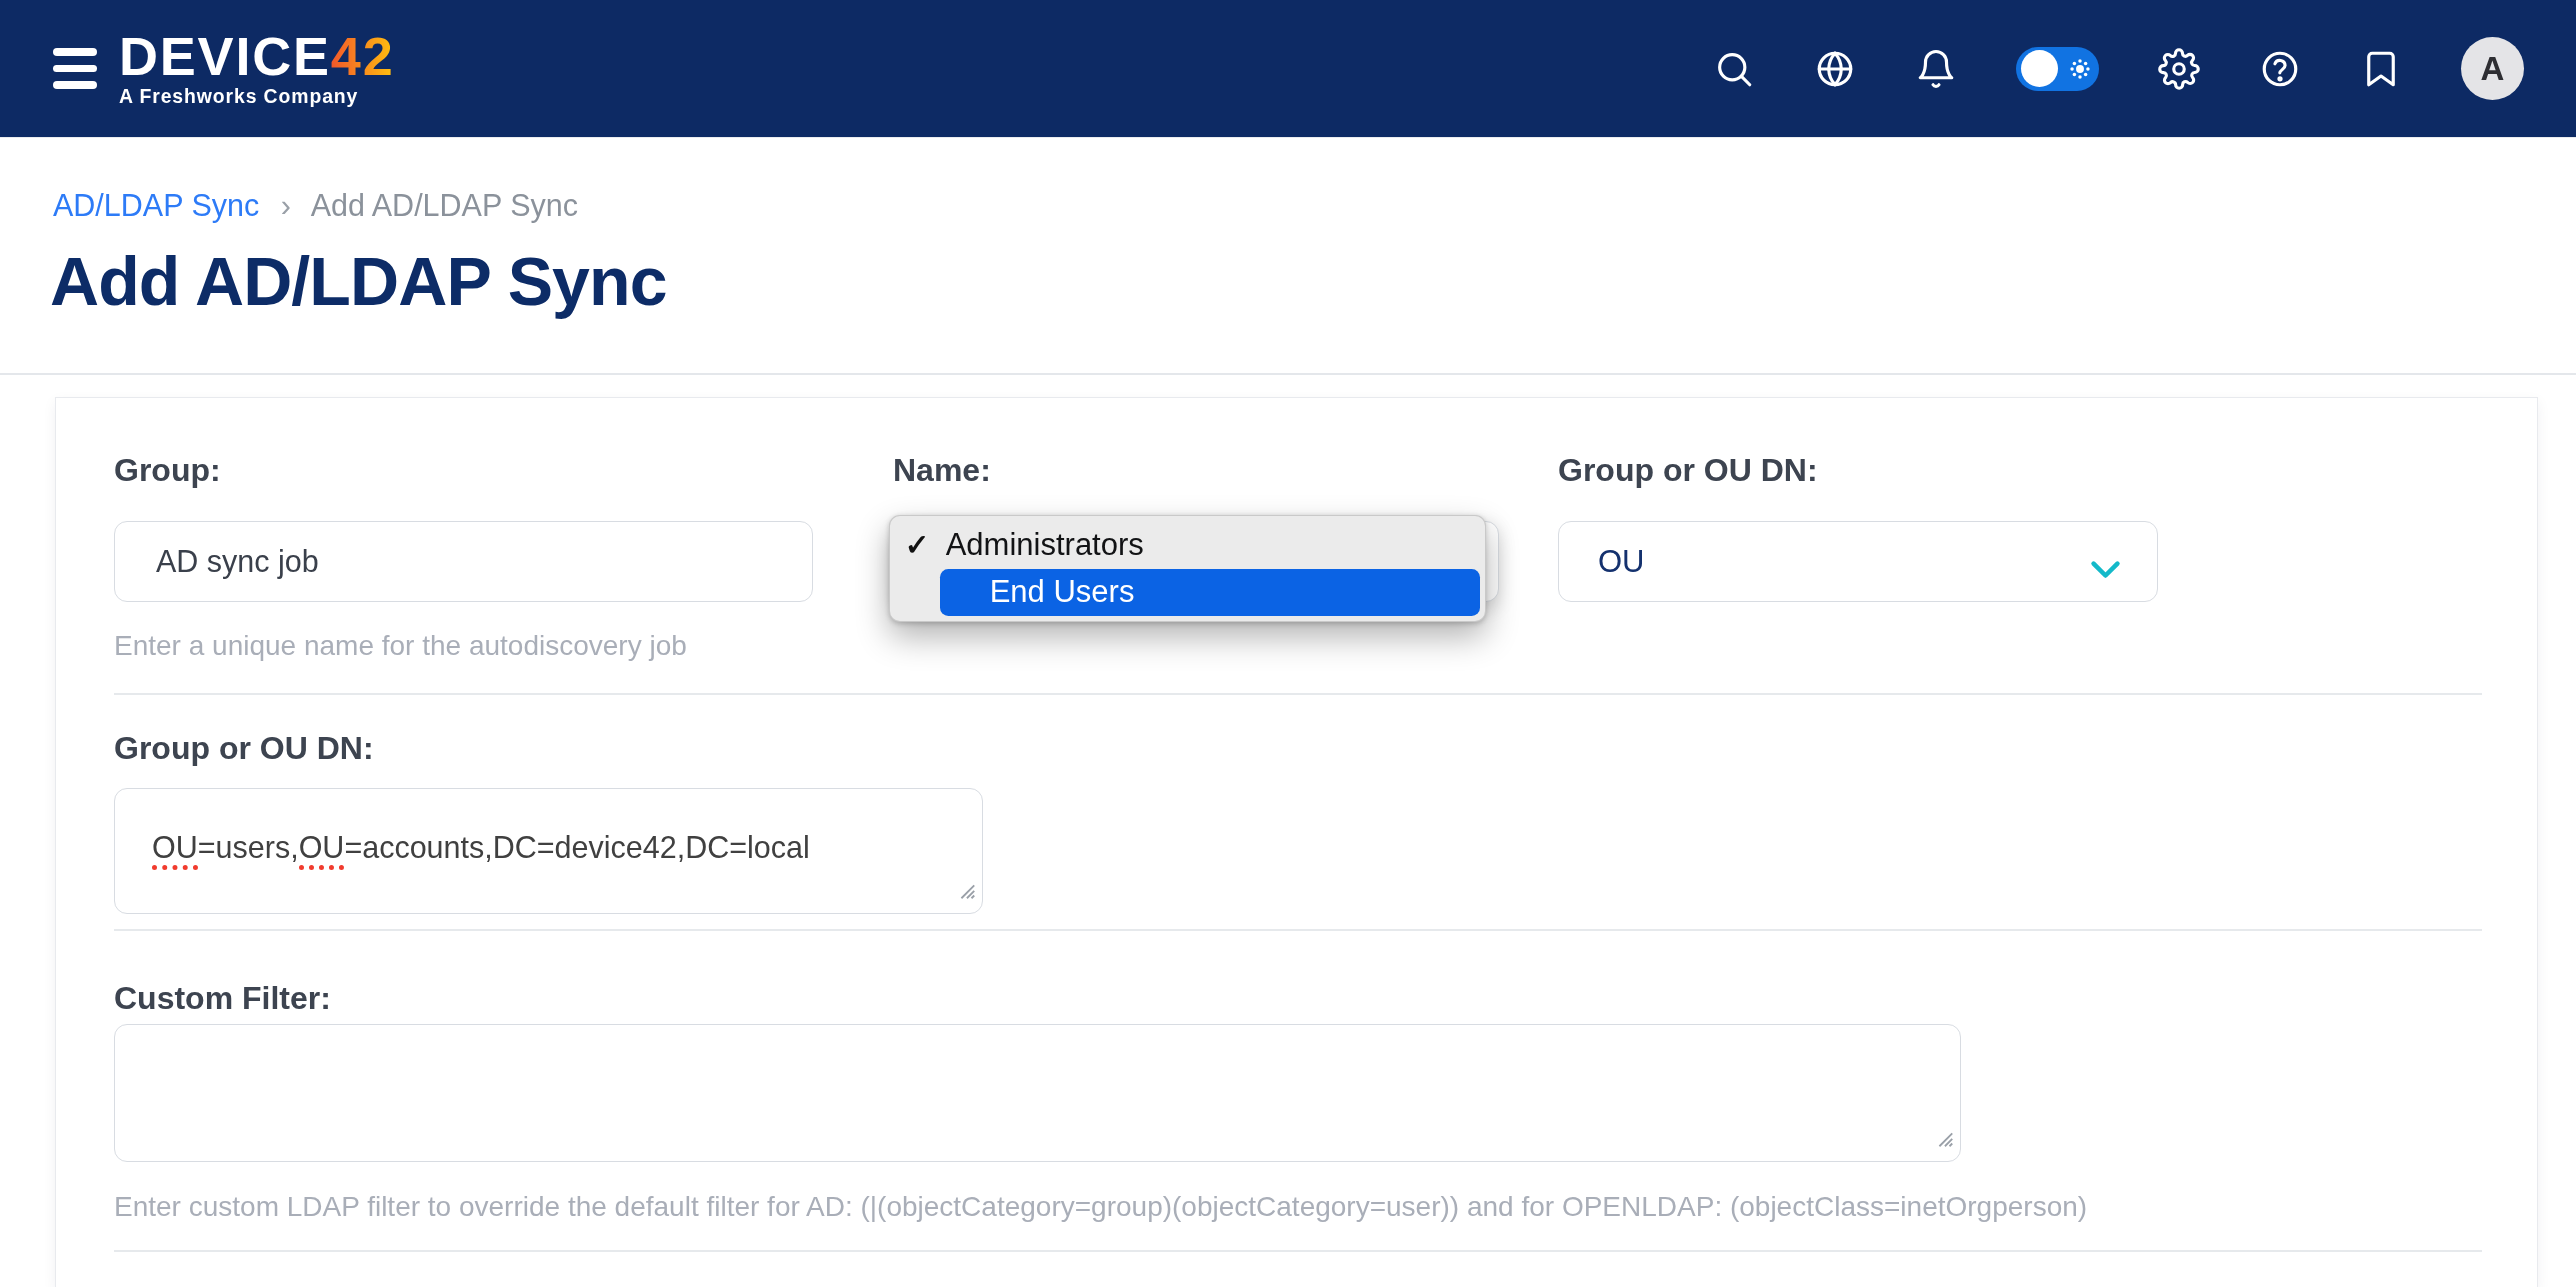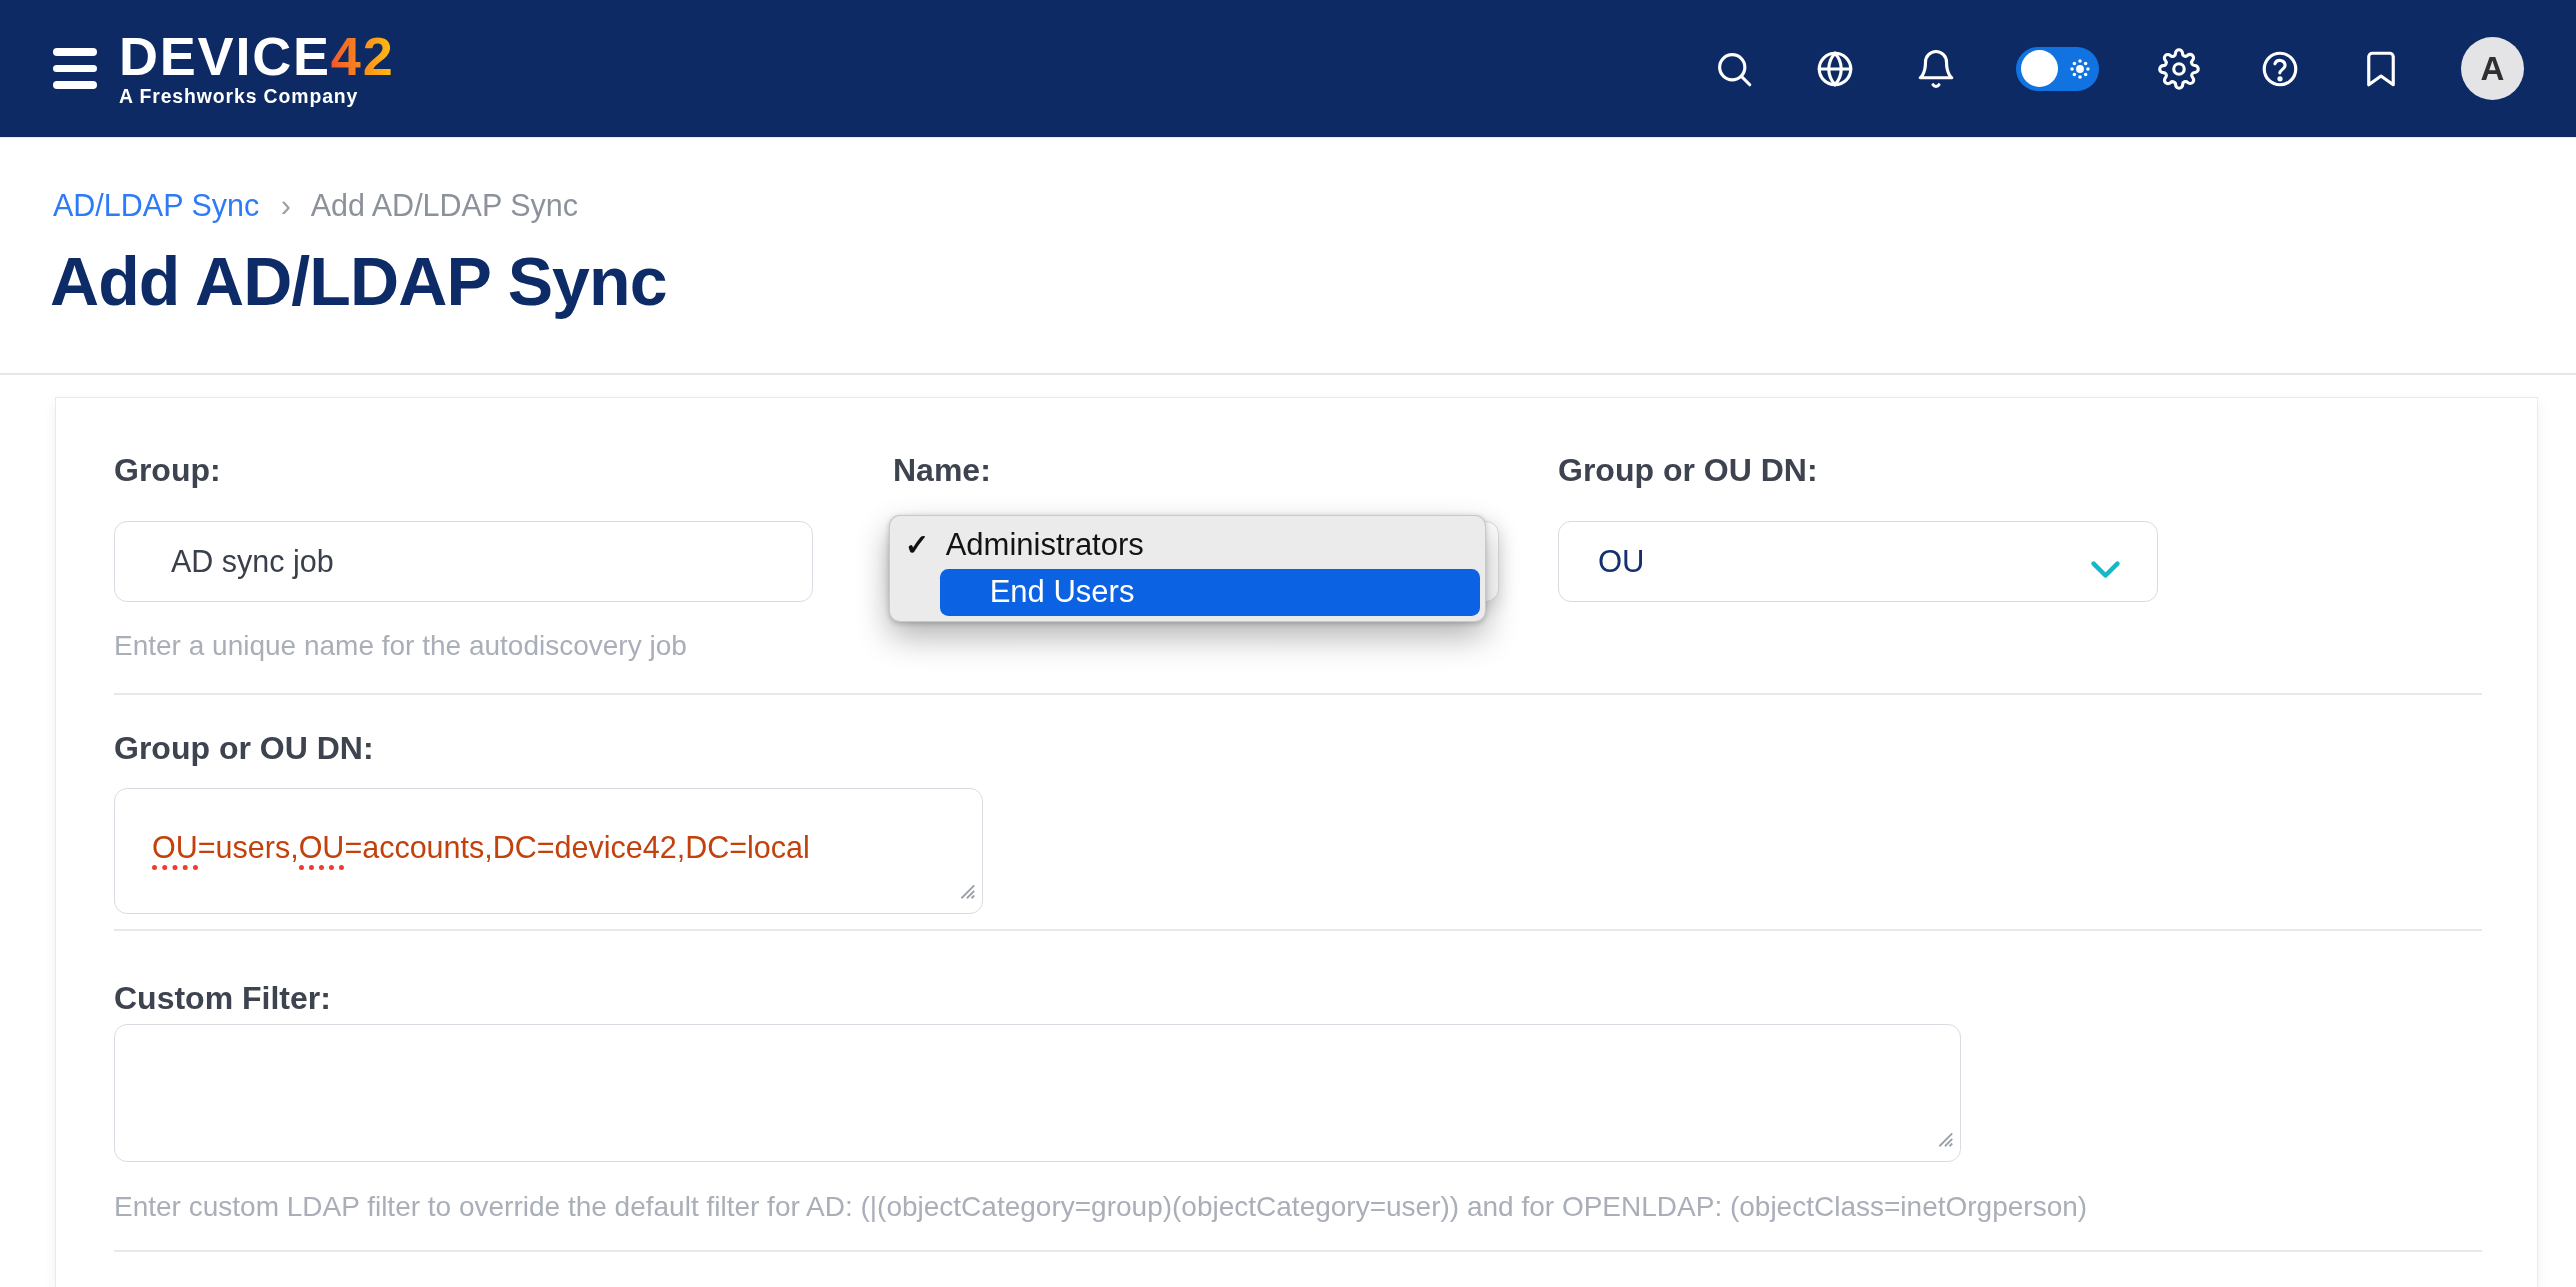--- a/index.html
+++ b/index.html
@@ -62,25 +62,25 @@
     position:absolute; left:55px; top:397px; width:2483px; height:892px;
     background:#fff; border:1.8px solid #e8eaee; border-bottom:none;
     box-shadow:0 3.7px 13px rgba(20,30,60,.06);
   }
   .f-label { position:absolute; font-size:32px; font-weight:700; color:#3d4450; }
   .helper { position:absolute; font-size:28px; color:#a9aeb8;margin-top:8px; }
   .hr { position:absolute; height:1.8px; background:#e6e9ec; width:2368px; left:58px; }
 
   .tbox {
     position:absolute; background:#fff; border:1.8px solid #d8dce2; border-radius:13px;
-    font-size:30.5px; color:#3a404b; display:flex; align-items:center; padding:0 56px;
+    font-size:30.5px; color:#3a404b; display:flex; align-items:center; padding:0 41px;
   }
   .ta {
     position:absolute; background:#fff; border:1.8px solid #d8dce2; border-radius:13px;
-    font-size:30.5px; color:#c2410c; padding:37px;
+    font-size:30.5px; color:#404040; padding:37px;
   }
   .resize-handle { position:absolute; right:4.6px; bottom:4.6px; }
 
   .select {
     position:absolute; background:#fff; border:1.8px solid #d8dce2; border-radius:13px;
     font-size:31px; color:#14316e; font-weight:500;
     display:flex; align-items:center; padding:0 39px; cursor:pointer;
   }
   .select .chev { position:absolute; right:35px; top:31px; }
   .select.shadowed { box-shadow:0 5.5px 16.6px rgba(0,0,0,.15); }

